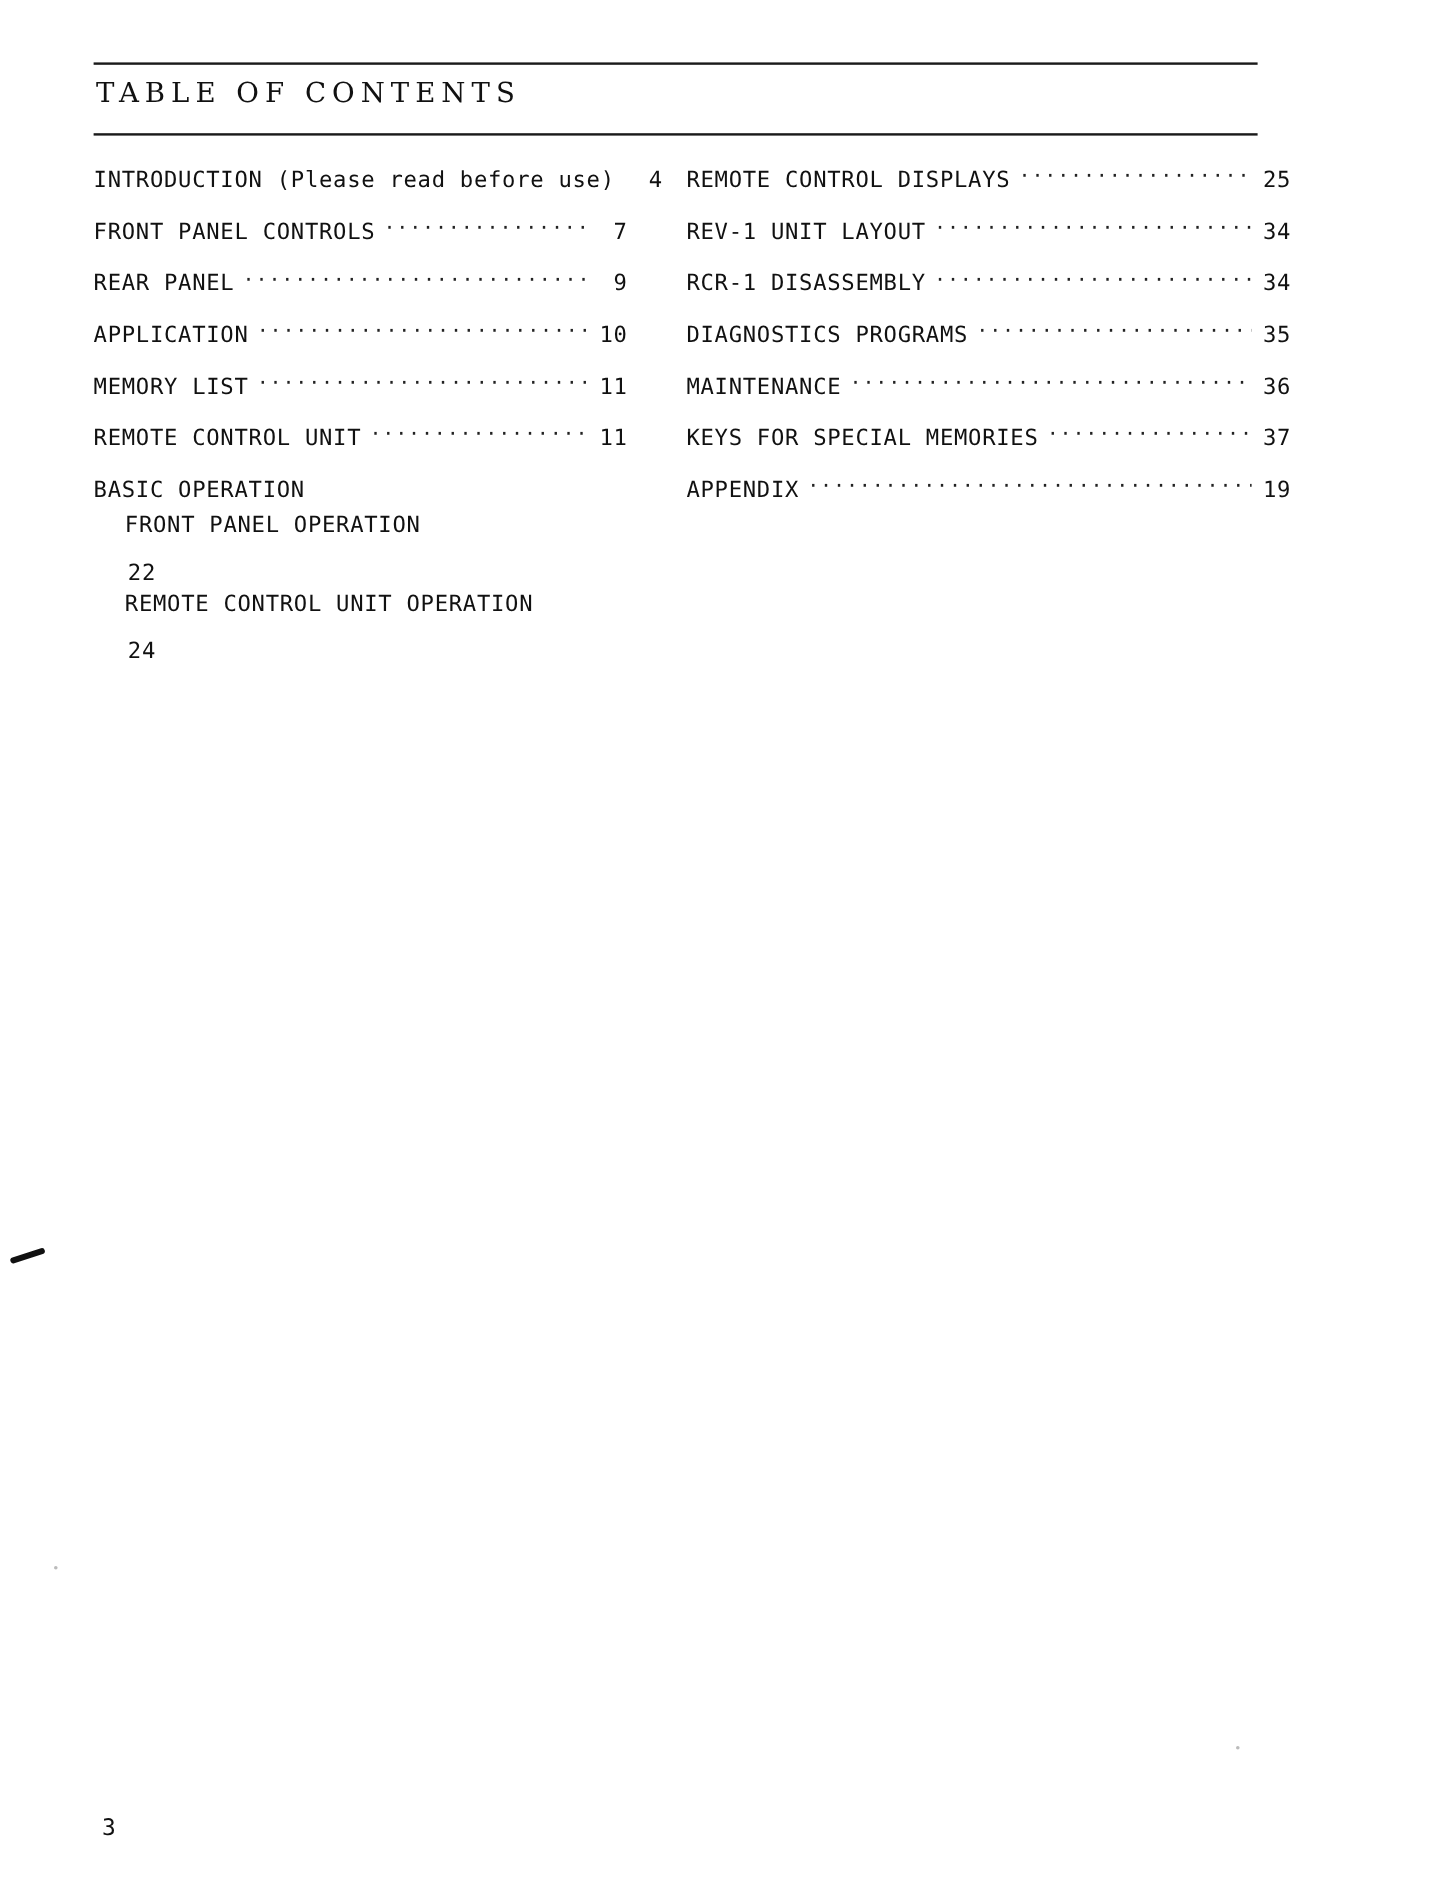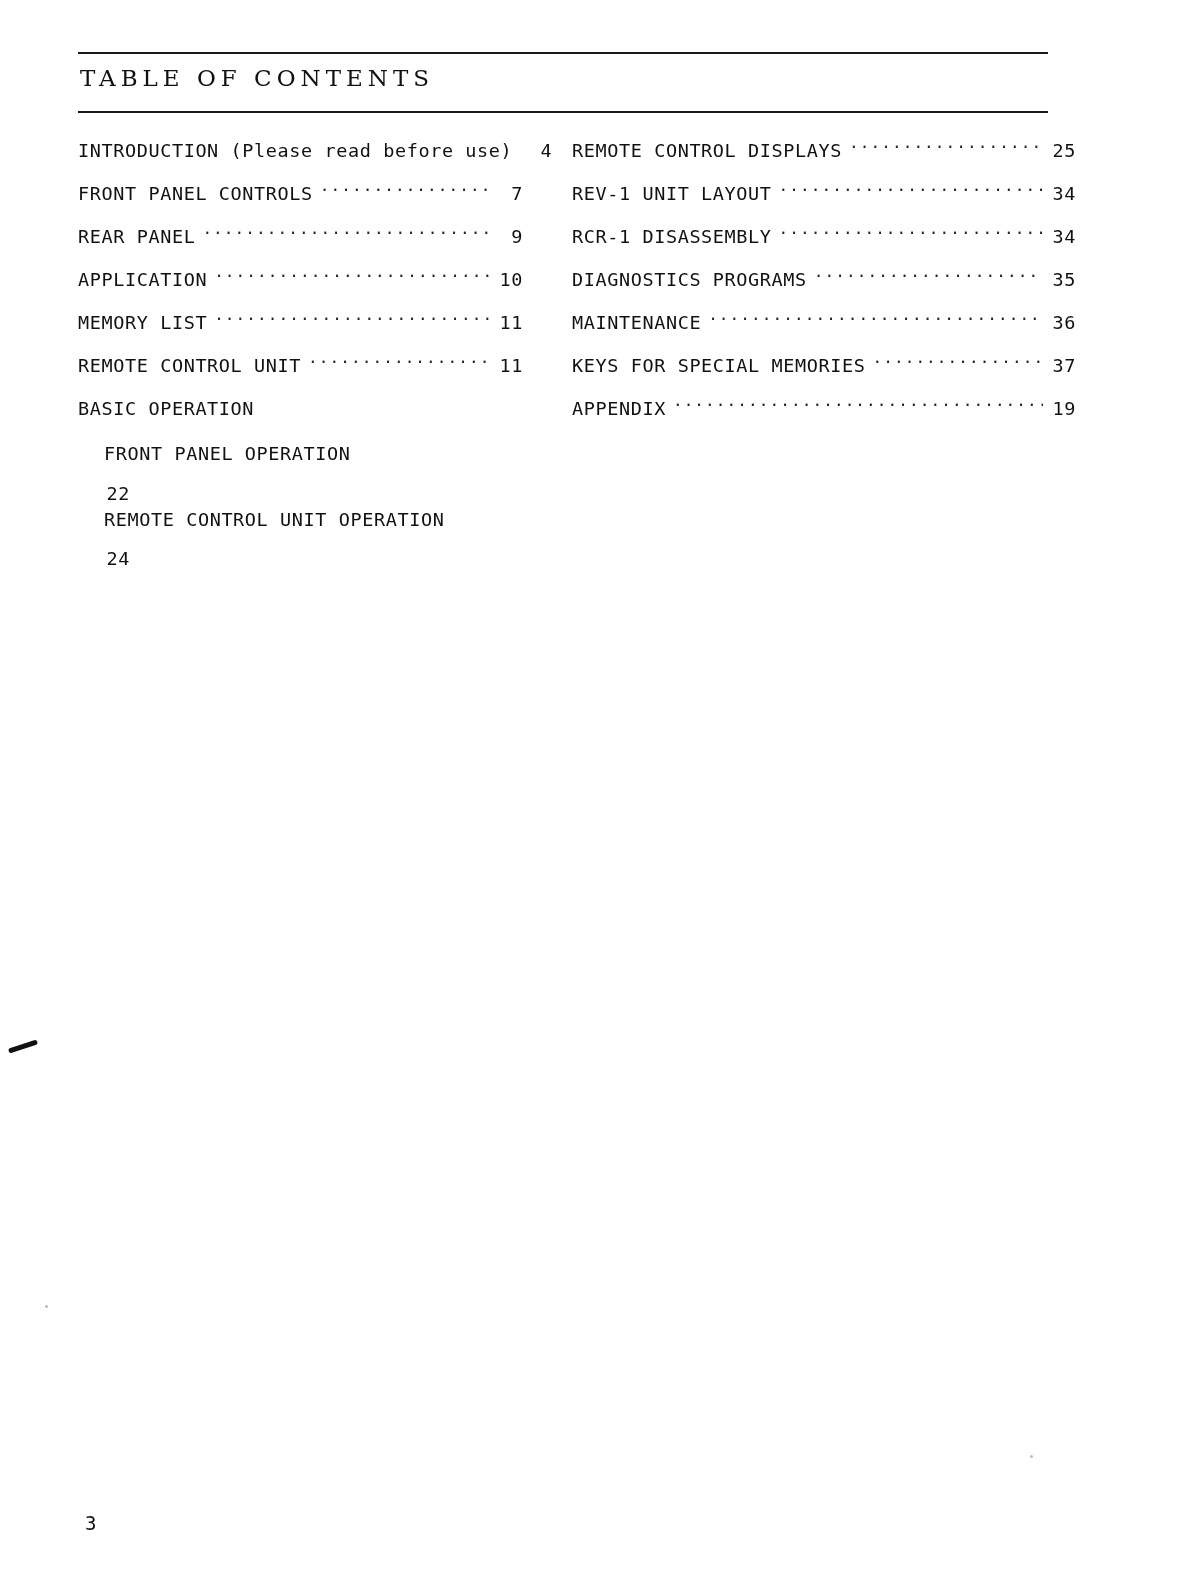--- a/index.html
+++ b/index.html
@@ -97,21 +97,21 @@
   
   .entry.tight .leader { margin-left: 6px; margin-right: 5px; }
 
   
   .group {
     margin-top: 18px;
     font-size: 18.5px;
     letter-spacing: 0.6px;
   }
   .group-title {
-    margin-bottom: 24px;
+    margin-bottom: 8px;
     white-space: nowrap;
   }
   .group .sub {
     padding-left: 26px;
   }
   .group .entry {
     margin-bottom: 5px;
     font-size: 18.5px;
     flex-direction: column;
   }

